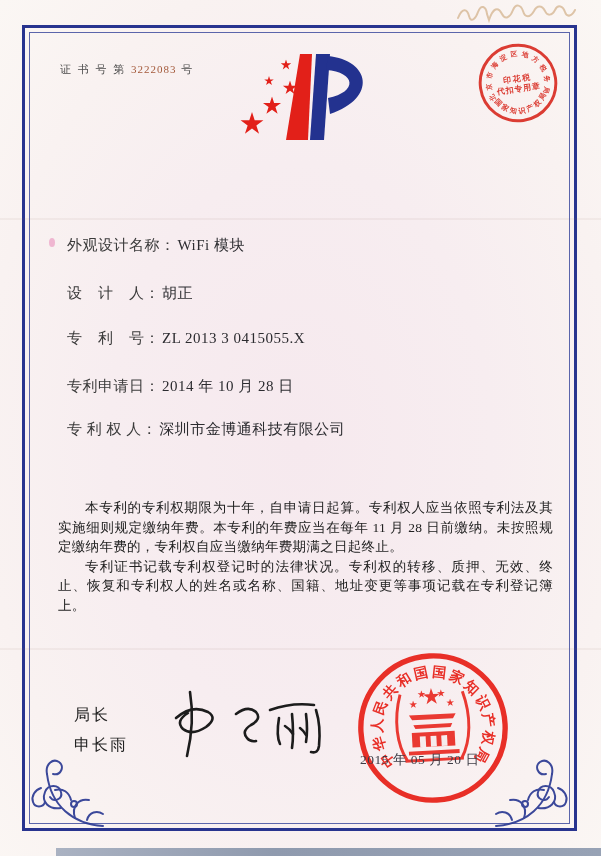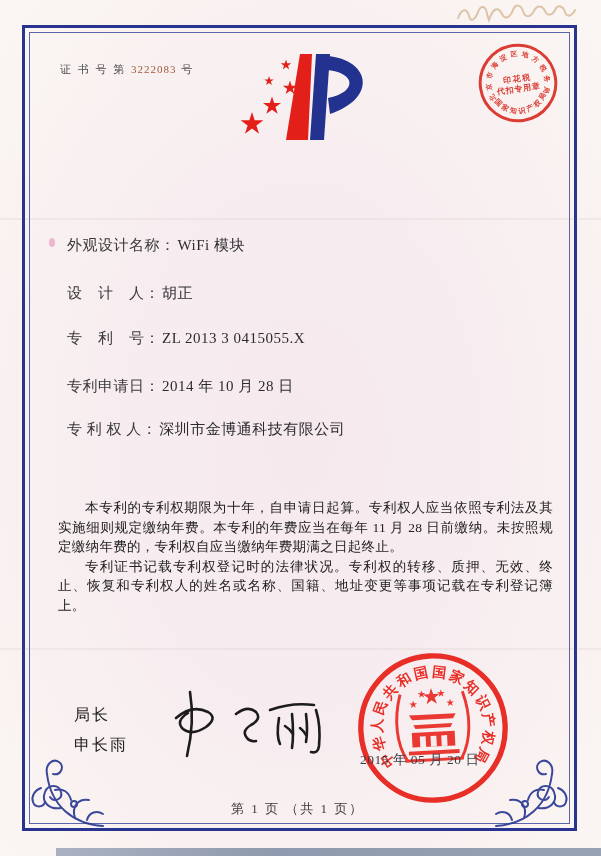--- a/index.html
+++ b/index.html
@@ -227,15 +227,14 @@
       <path d="M20,30 c-2,-10 6,-16 12,-12 c6,4 2,14 -6,12"></path>
       <path d="M34,64 c-12,2 -20,-6 -16,-16 c3,-8 14,-8 16,0 c2,7 -7,11 -11,5"></path>
       <path d="M48,74 c-4,-12 4,-20 14,-18"></path>
       <path d="M60,76 c2,-8 10,-10 16,-6"></path>
       <path d="M28,46 c8,-2 14,2 16,10"></path>
       <circle cx="47" cy="60" r="3"></circle>
       <path d="M14,44 c-6,2 -10,8 -8,14 c2,6 10,6 12,0"></path>
     </g>
   </svg>
 
-  <div class="footer">第 1 页 （共 1 页）</div>
 
 </div>
 
 </body></html>

